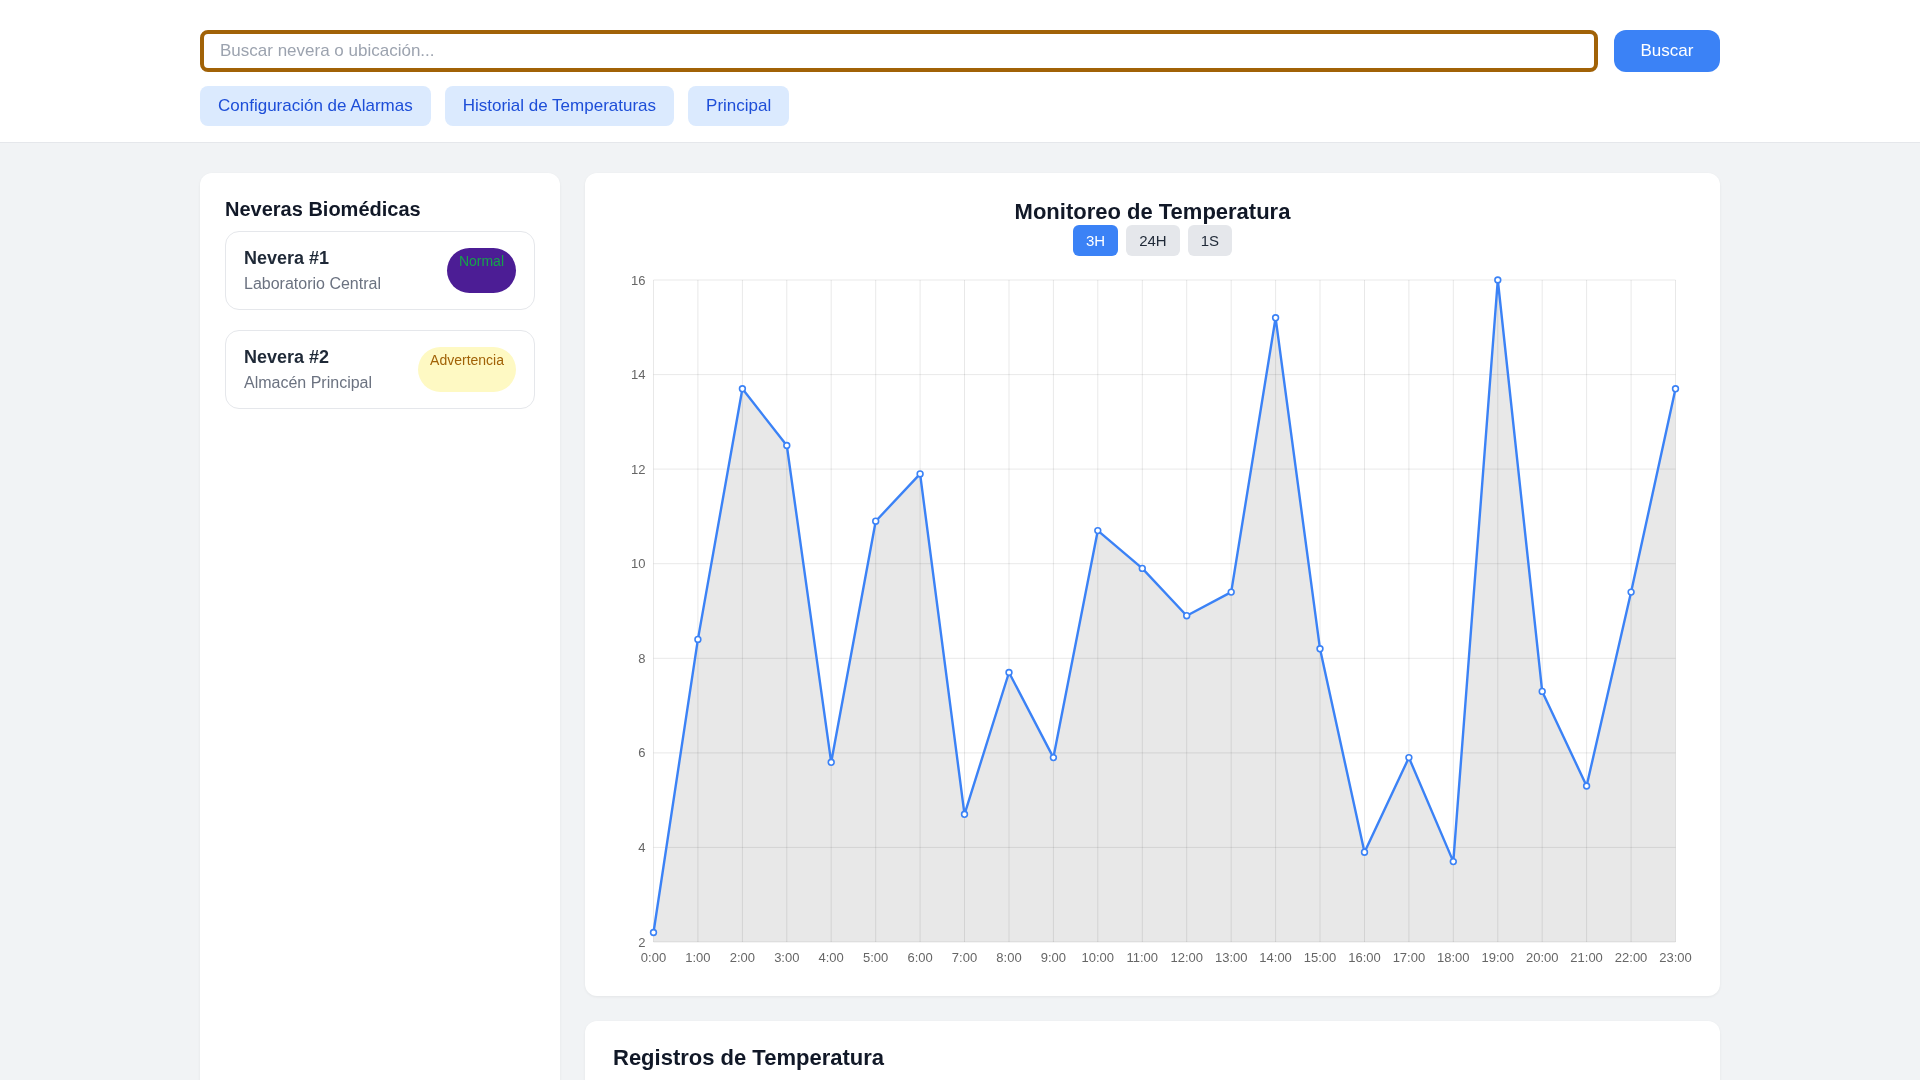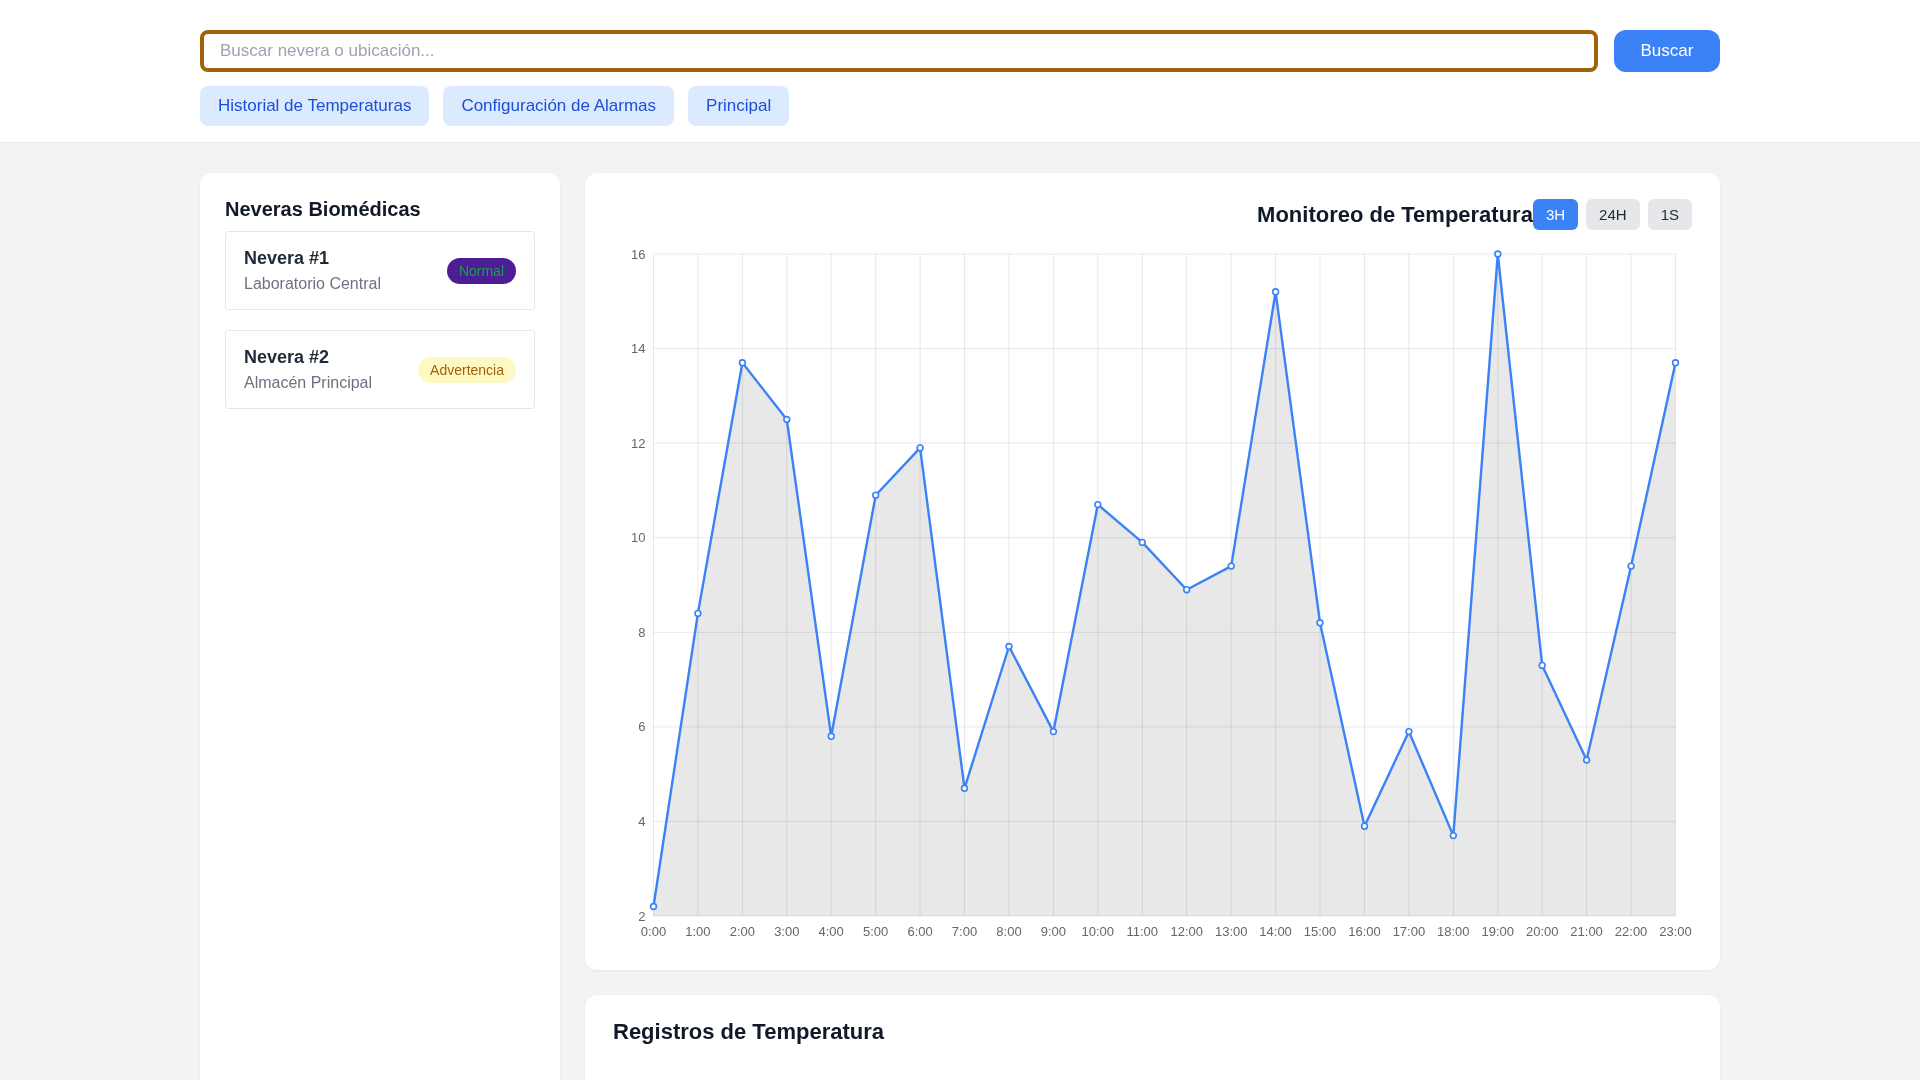--- a/index.html
+++ b/index.html
@@ -17,31 +17,31 @@
   .nav-row { display:flex; gap:14px; margin-top:14px; }
   .nav-pill { background:#dbeafe; color:#1d4ed8; font-size:17px; padding:10px 18px; border-radius:8px; border:none; font-family:inherit; cursor:pointer; }
 
   
   main .container { display:flex; gap:25px; padding-top:30px; align-items:flex-start; }
   .card { background:#ffffff; border-radius:12px; box-shadow:0 1px 3px rgba(0,0,0,0.06); }
 
   
   .sidebar { width:360px; flex-shrink:0; min-height:1010px; padding:25px; }
   .sidebar-title { font-size:20px; font-weight:bold; margin-bottom:10px; color:#111827; }
-  .fridge-card { display:flex; justify-content:space-between; align-items:center; border:1px solid #e5e7eb; border-radius:3px; padding:16px 18px; margin-bottom:20px; cursor:pointer; background:#fff; }
+  .fridge-card { display:flex; justify-content:space-between; border:1px solid #e5e7eb; border-radius:14px; padding:16px 18px; margin-bottom:20px; cursor:pointer; background:#fff; }
   .fridge-name { font-size:18px; font-weight:bold; color:#1f2937; }
   .fridge-loc { font-size:16px; color:#6b7280; margin-top:6px; }
   .badge { font-size:14px; padding:5px 12px; border-radius:999px; white-space:nowrap; }
   .badge.normal { background:#4c1d95; color:#16a34a; }
   .badge.warning { background:#fef9c3; color:#a16207; }
 
   
   .content-col { flex:1; display:flex; flex-direction:column; gap:25px; }
   .chart-card { padding:26px 28px 24px; }
-  .chart-head { display:flex; justify-content:flex-end; align-items:center; }
+  .chart-head { display:flex; justify-content:flex-start; align-items:center;flex-direction:column; }
   .chart-title { font-size:22px; font-weight:bold; color:#111827; }
   .range-group { display:flex; gap:8px; }
   .range-btn { background:#e5e7eb; color:#1f2937; font-size:15px; padding:7px 13px; border-radius:6px; border:none; font-family:inherit; cursor:pointer; }
   .range-btn.active { background:#3b82f6; color:#ffffff; }
   #temp-chart { display:block; margin-top:16px; overflow:visible; }
   #temp-chart text { font-family:"Liberation Sans", sans-serif; font-size:13px; fill:#666666; }
   #temp-chart .grid { stroke:rgba(0,0,0,0.09); stroke-width:1; }
 
   
   .records-card { padding:24px 28px; min-height:120px; }
@@ -50,22 +50,22 @@
 </head>
 <body>
 
 <header>
   <div class="container">
     <div class="search-row">
       <input class="search-input" type="text" placeholder="Buscar nevera o ubicación..." style="">
       <button class="search-btn">Buscar</button>
     </div>
     <nav class="nav-row">
+      <button class="nav-pill">Configuración de Alarmas</button>
       <button class="nav-pill">Historial de Temperaturas</button>
-      <button class="nav-pill">Configuración de Alarmas</button>
       <button class="nav-pill">Principal</button>
     </nav>
   </div>
 </header>
 
 <main>
   <div class="container">
 
     <aside class="card sidebar">
       <h2 class="sidebar-title">Neveras Biomédicas</h2>

